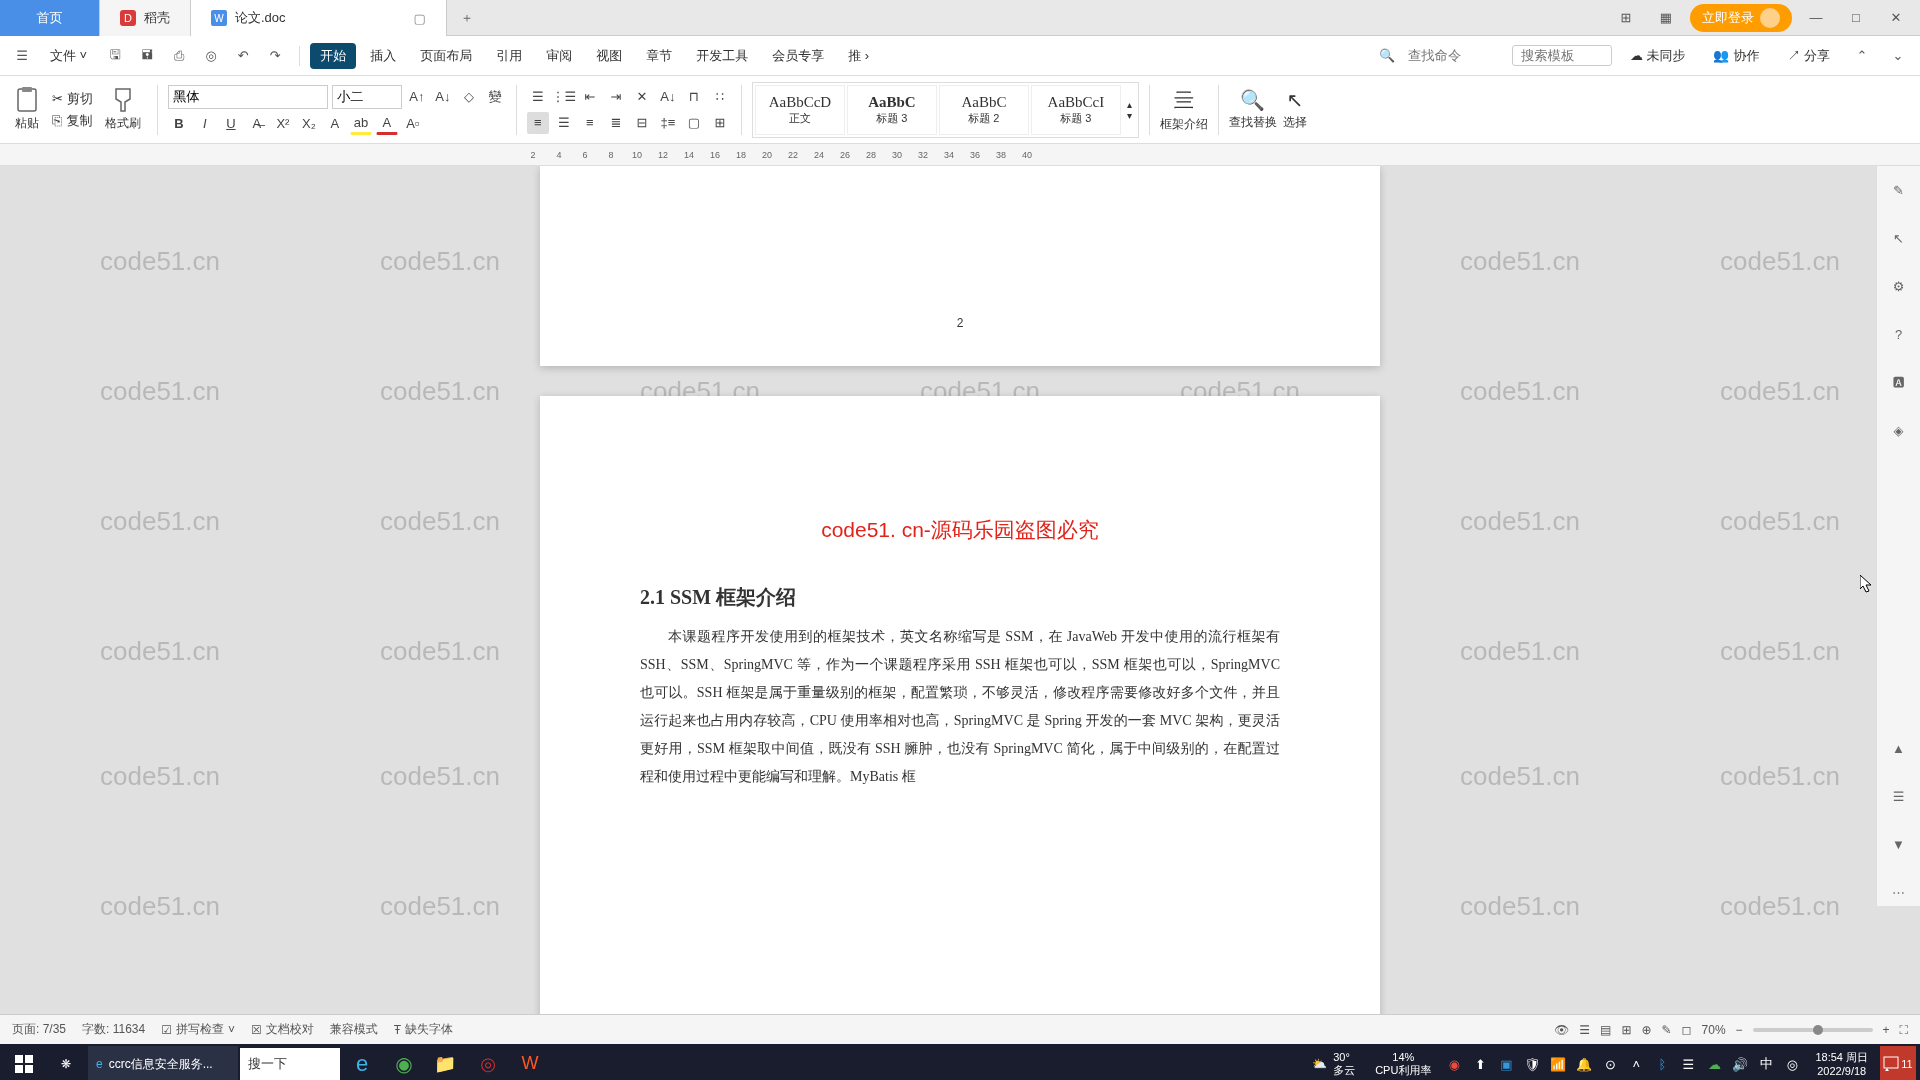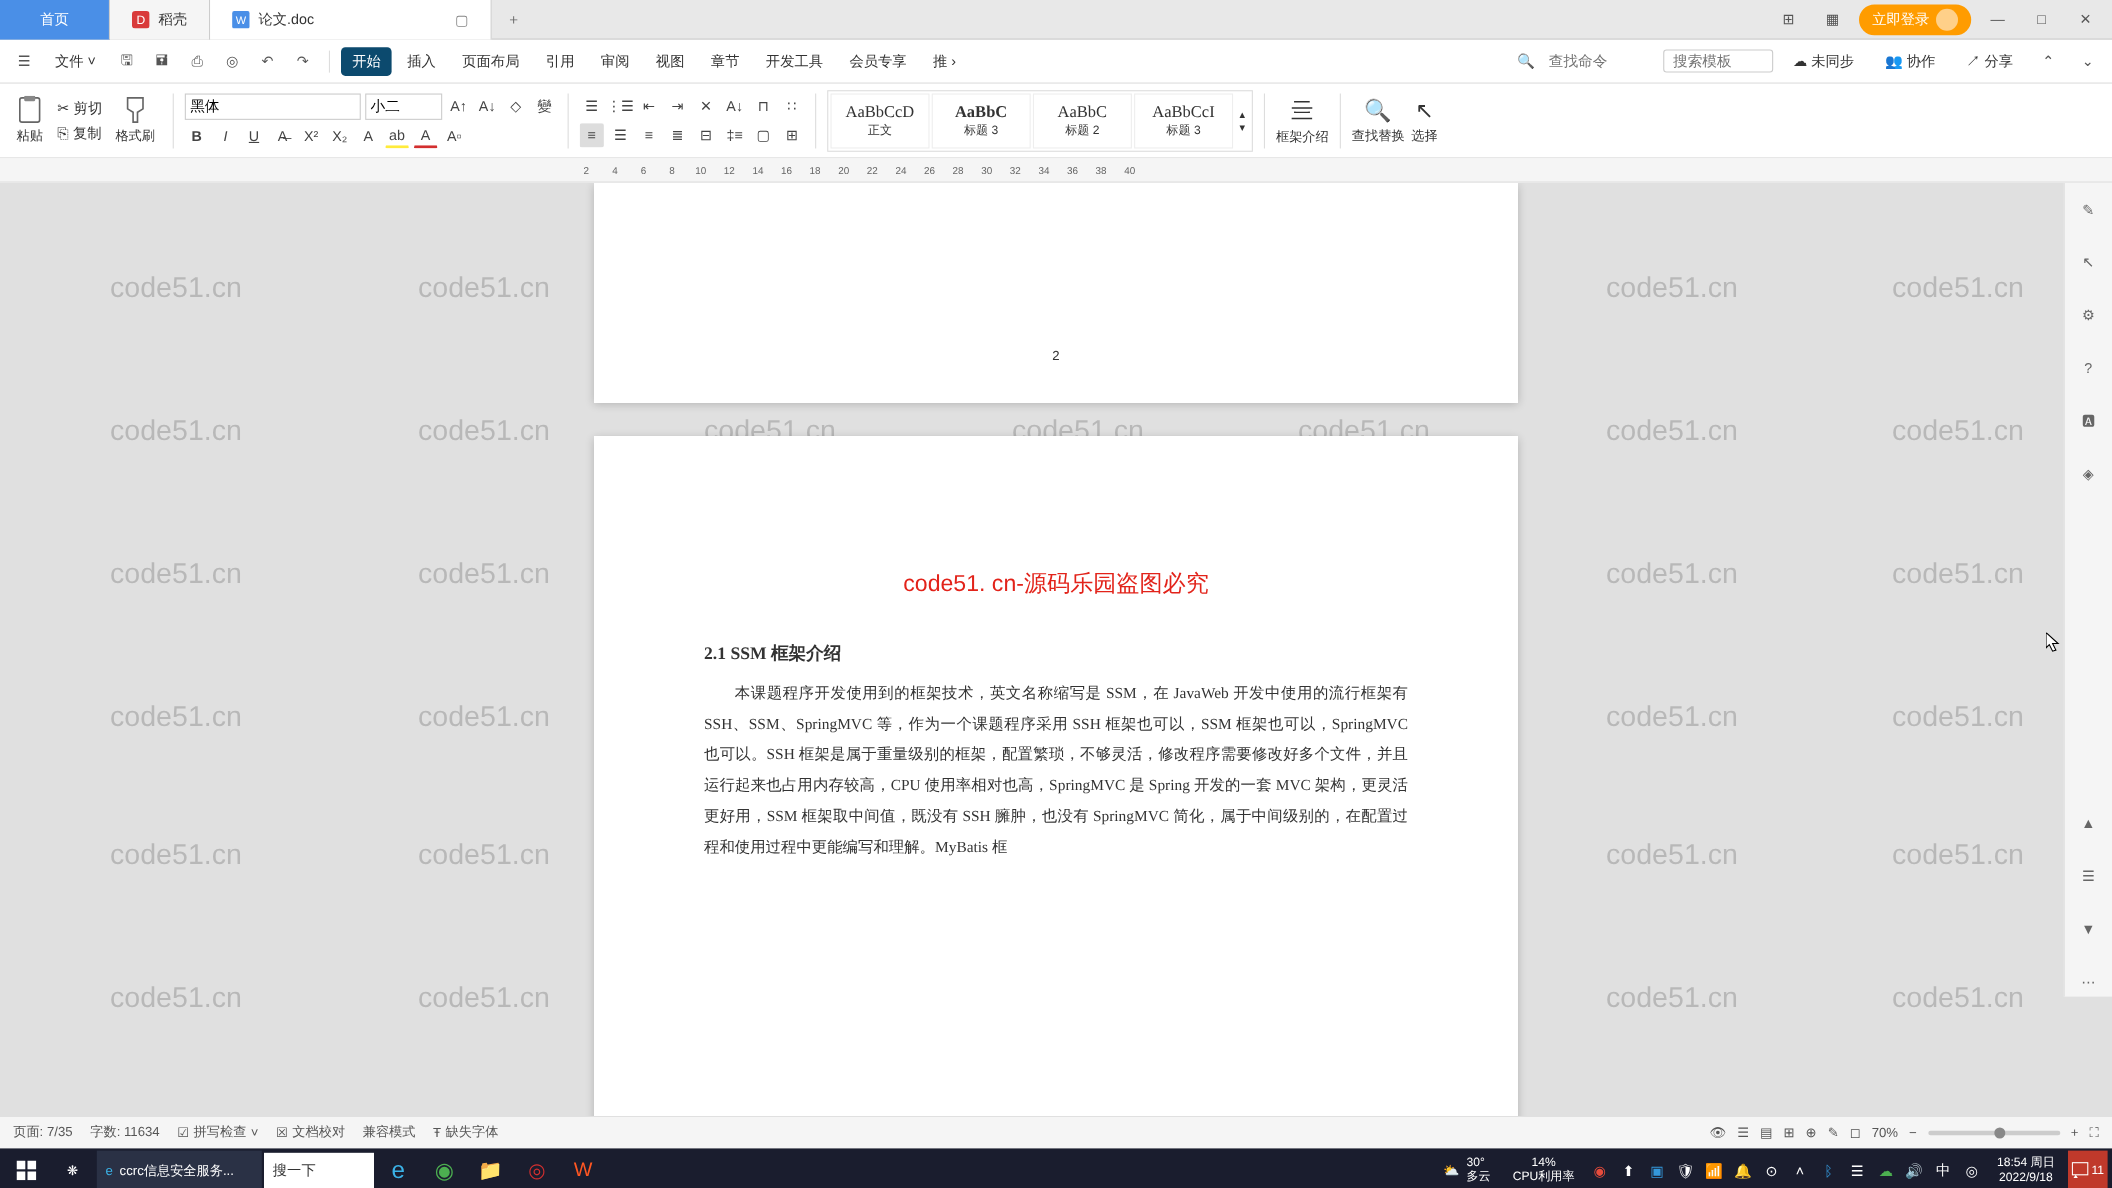--- a/index.html
+++ b/index.html
@@ -40,21 +40,21 @@
 .ruler-mark{width:26px;text-align:center;line-height:22px}
 .doc-area{height:848px;background:#e0e0e0;overflow:auto;position:relative;display:flex;justify-content:center}
 .watermarks{position:absolute;inset:0;pointer-events:none}
 .wm{position:absolute;color:#999;font-size:26px;font-weight:300;opacity:.55}
 .pages{position:relative;z-index:1;padding-top:0}
 .page{width:840px;background:#fff;box-shadow:0 2px 8px rgba(0,0,0,.2);margin-bottom:30px;padding:120px 100px 80px;position:relative}
 .page.short{height:200px;padding-top:40px}
 .page-num{text-align:center;font-size:12px;color:#333;position:absolute;bottom:36px;left:0;right:0}
 .doc-title{color:#e2231a;font-size:21px;text-align:center;font-weight:400;margin-bottom:40px;font-family:"SimHei",sans-serif}
 .doc-h2{font-size:18px;font-weight:bold;margin:24px 0 16px;font-family:"SimSun",serif}
-.doc-h3{font-size:16px;font-weight:bold;margin:27px 0 12px;font-family:"SimSun",serif}
+.doc-h3{font-size:20px;font-weight:bold;margin:27px 0 12px;font-family:"SimSun",serif}
 .doc-p{font-size:14px;line-height:2;text-indent:2em;text-align:justify;font-family:"SimSun",serif}
 .right-panel{position:absolute;right:0;top:166px;width:44px;height:740px;background:#f5f5f5;border-left:1px solid #ddd;display:flex;flex-direction:column;align-items:center;padding-top:10px;gap:20px}
 .right-panel-btn{width:28px;height:28px;display:flex;align-items:center;justify-content:center;cursor:pointer;color:#666}
 .statusbar{height:30px;background:#f5f5f5;border-top:1px solid #ccc;display:flex;align-items:center;padding:4px 12px;gap:16px;font-size:12px;color:#555}
 .statusbar-right{margin-left:auto;display:flex;align-items:center;gap:10px}
 .status-btn{cursor:pointer;display:flex;align-items:center;gap:4px}
 .zoom-slider{width:120px;height:4px;background:#ccc;position:relative;border-radius:2px}
 .zoom-thumb{position:absolute;width:10px;height:10px;background:#888;border-radius:50%;top:-3px;left:60px}
 .taskbar{height:40px;background:#1a1d2e;display:flex;align-items:center;padding:0 4px;gap:2px;color:#fff}
 .task-btn{height:36px;min-width:40px;padding:0 8px;display:flex;align-items:center;justify-content:center;cursor:pointer;font-size:12px}

